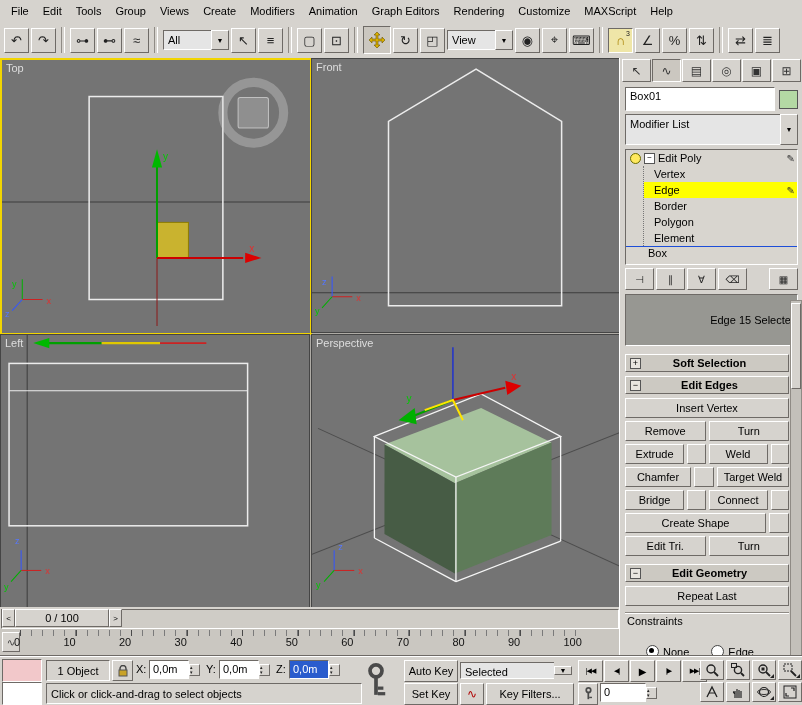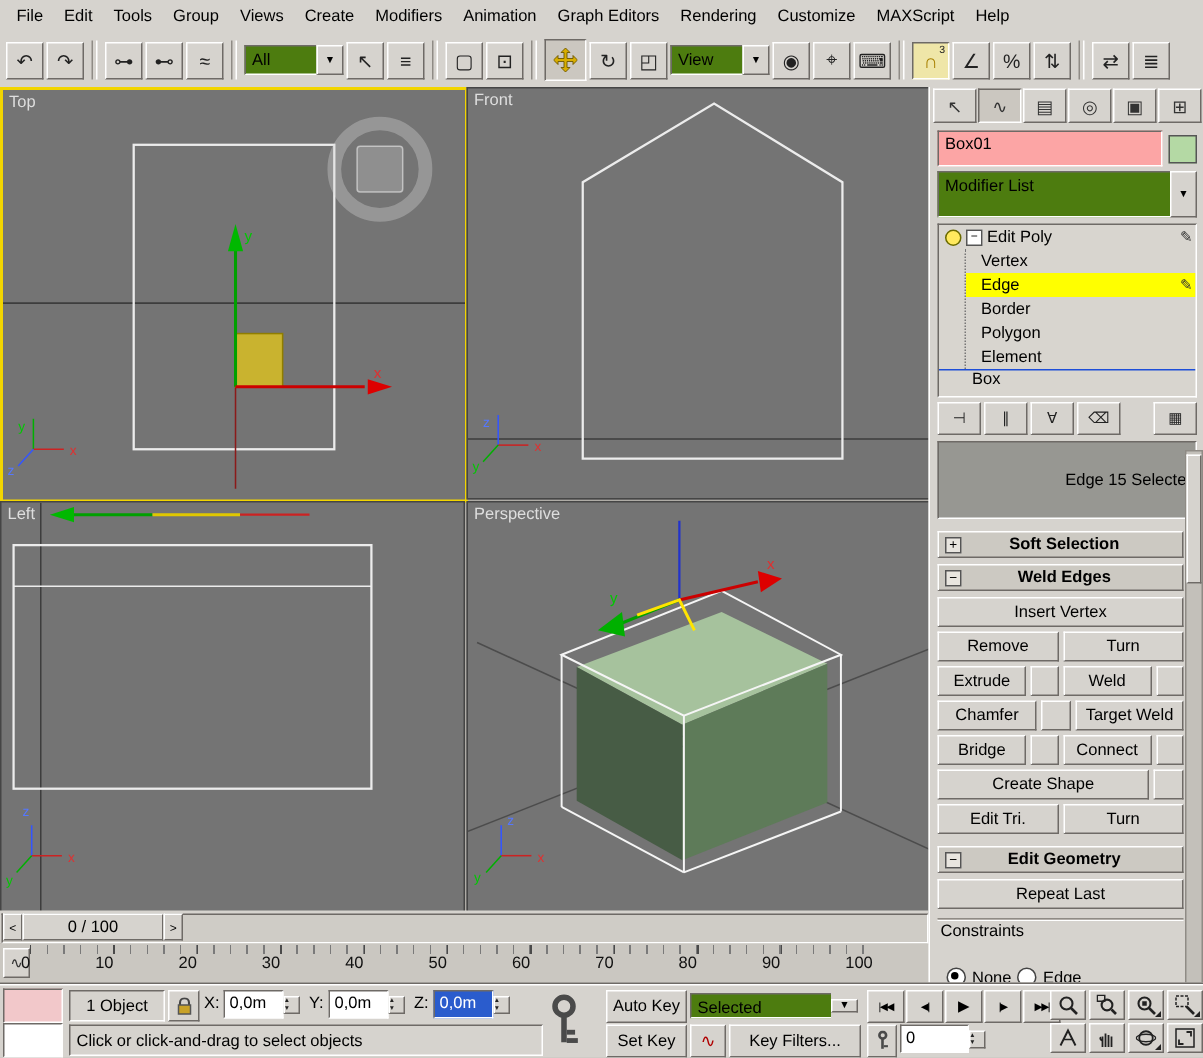--- a/index.html
+++ b/index.html
@@ -11,21 +11,21 @@
   .flex{display:flex;align-items:center}
   
   .menubar{position:absolute;left:0;top:0;width:802px;height:22px;display:flex;align-items:center;padding-left:4px;background:#d6d3ce;border-bottom:1px solid #9a968f}
   .menu-item{padding:3px 7px}
   
   .toolbar{position:absolute;left:0;top:22px;width:802px;height:36px;display:flex;align-items:center;gap:2px;padding:0 4px;background:#d6d3ce;border-bottom:1px solid #9a968f}
   .tb-btn{width:23px;height:23px;display:flex;align-items:center;justify-content:center;font-size:13px;color:#222;position:relative}
   .tb-btn sup{font-size:7px;position:absolute;top:1px;right:2px}
   .tb-sep{width:2px;height:26px;border-left:1px solid #8f8b85;border-right:1px solid #fff;margin:0 3px}
   .combo{display:flex;height:20px}
-  .combo-text{background:#4d7c0f;border-top:1px solid #6e6a66;border-left:1px solid #6e6a66;border-bottom:1px solid #fff;border-right:none;padding:3px 4px 0 4px;font-size:11px;overflow:hidden;white-space:nowrap}
+  .combo-text{background:#e5e5e5;border-top:1px solid #6e6a66;border-left:1px solid #6e6a66;border-bottom:1px solid #fff;border-right:none;padding:3px 4px 0 4px;font-size:11px;overflow:hidden;white-space:nowrap}
   .combo-arrow{width:16px;display:flex;align-items:center;justify-content:center;font-size:7px}
   
   .viewarea{position:absolute;left:0;top:58px;width:619px;height:549px;background:#aeaba5}
   .vp{position:absolute;background:#747474;border:1px solid #454545;overflow:hidden}
   .vp.active{border:2px solid #f2d500}
   .vp svg{position:absolute;left:0;top:0;width:100%;height:100%}
   .vp-label{position:absolute;left:4px;top:2px;color:#dedede;z-index:2}
   
   .tslider{position:absolute;left:0;top:607px;width:619px;height:22px;background:#d6d3ce;border-bottom:1px solid #9a968f}
   .ts-track{position:absolute;left:1px;top:2px;width:616px;height:18px;background:#cfccc6}
@@ -34,21 +34,21 @@
   .ruler{position:absolute;left:0;top:629px;width:619px;height:26px;background:#cac7c1}
   .ruler-ticks{position:absolute;left:20px;top:1px;width:556px;height:6px;
     background-image:repeating-linear-gradient(to right,#4a4a4a 0 1px,rgba(0,0,0,0) 1px 55.6px),repeating-linear-gradient(to right,#7a7a7a 0 1px,rgba(0,0,0,0) 1px 11.1px)}
   .ruler-nums{position:absolute;left:14px;top:7px;width:568px;display:flex;justify-content:space-between;font-size:11px;color:#111}
   .ruler-btn{position:absolute;left:2px;top:3px;width:16px;height:18px;display:flex;align-items:center;justify-content:center;font-size:10px;color:#333}
   
   .cpanel{position:absolute;left:619px;top:58px;width:183px;height:597px;background:#d6d3ce;border-left:1px solid #fff;overflow:hidden}
   .cp-tabs{display:flex;height:24px;padding:1px 2px;gap:1px}
   .cp-tab{flex:1;height:21px;display:flex;align-items:center;justify-content:center;font-size:12px;color:#333}
   .cp-row{display:flex;align-items:center;margin:3px 5px}
-  .cp-input{background:#fca5a5;padding:2px 4px;height:18px;flex:1}
+  .cp-input{background:#ffffff;padding:2px 4px;height:18px;flex:1}
   .swatch{width:17px;height:17px;margin-left:4px;background:#b4d9a4;border:1px solid #555}
   .stack{margin:4px 5px 0 5px;background:#d8d5cf;height:114px;overflow:hidden}
   .stack-row{display:flex;align-items:center;height:16px;padding:0 2px 0 4px;gap:3px}
   .stack-row.hl{background:#ffff00}
   .bulb{width:9px;height:9px;border-radius:50%;background:#ffe95e;border:1px solid #6b6b00}
   .treebox{width:9px;height:9px;border:1px solid #555;background:#fff;font-size:8px;line-height:7px;text-align:center}
   .stack-subs{margin-left:17px;border-left:1px dotted #777}
   .stack-subs .stack-row{padding-left:10px}
   .pen{margin-left:auto;font-size:10px;color:#333}
   .stack-base{border-top:1px solid #1d4ed8;height:16px;display:flex;align-items:flex-start;padding-left:22px}
@@ -413,21 +413,21 @@
       <span>Edge 15 Selected</span>
     </div>
 
     <div class="rollouts">
       <div class="rollout-bar raised">
         <span class="ro-box">+</span>
         <span class="ro-label">Soft Selection</span>
       </div>
       <div class="rollout-bar raised">
         <span class="ro-box">−</span>
-        <span class="ro-label">Weld Edges</span>
+        <span class="ro-label">Edit Edges</span>
       </div>
 
       <div class="btnrow">
           <div class="cbtn raised w-full">Insert Vertex</div>
         </div>
       <div class="btnrow">
         <div class="cbtn raised w-half">Remove</div>
         <div class="cbtn raised w-half">Turn</div>
       </div>
       <div class="btnrow">
@@ -459,21 +459,21 @@
       <div class="rollout-bar raised" style="margin-top:8px">
         <span class="ro-box">−</span>
         <span class="ro-label">Edit Geometry</span>
       </div>
       <div class="btnrow">
           <div class="cbtn raised w-full">Repeat Last</div>
         </div>
 
       <div class="groupline"></div>
       <div style="margin:0 0 18px 2px">Constraints</div>
-      <div class="flex" style="gap:4px;margin-left:6px">
+      <div class="flex" style="gap:22px;margin-left:21px">
         <span class="flex">
             <span class="radio sel"></span>
             <span>None</span>
           </span>
         <span class="flex">
             <span class="radio"></span>
             <span>Edge</span>
           </span>
       </div>
     </div>

